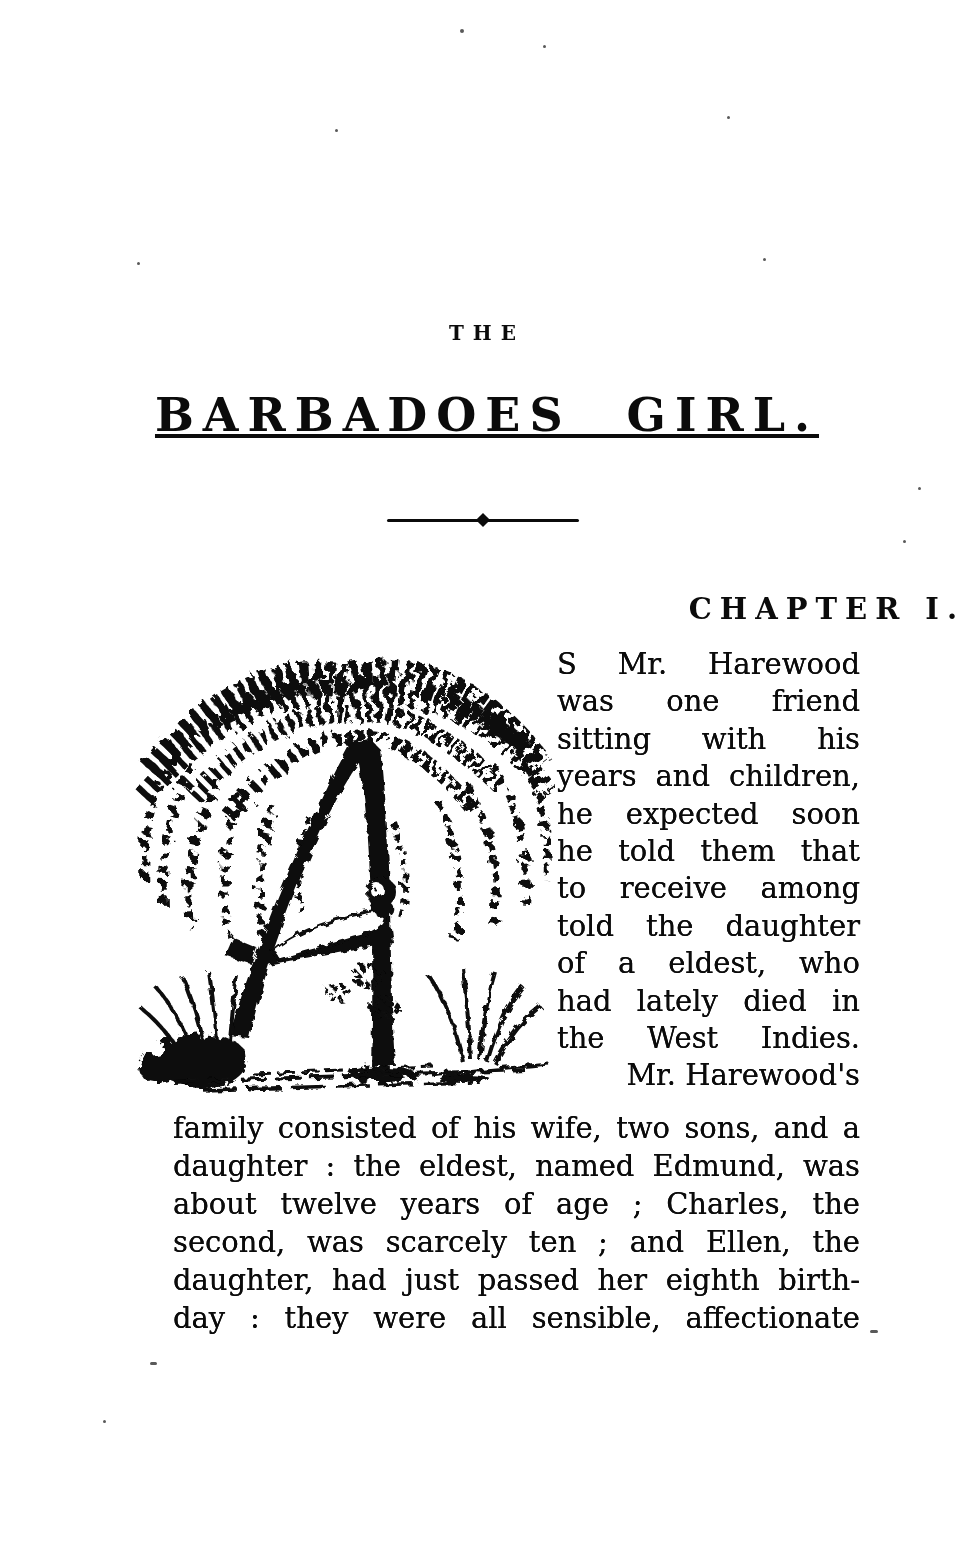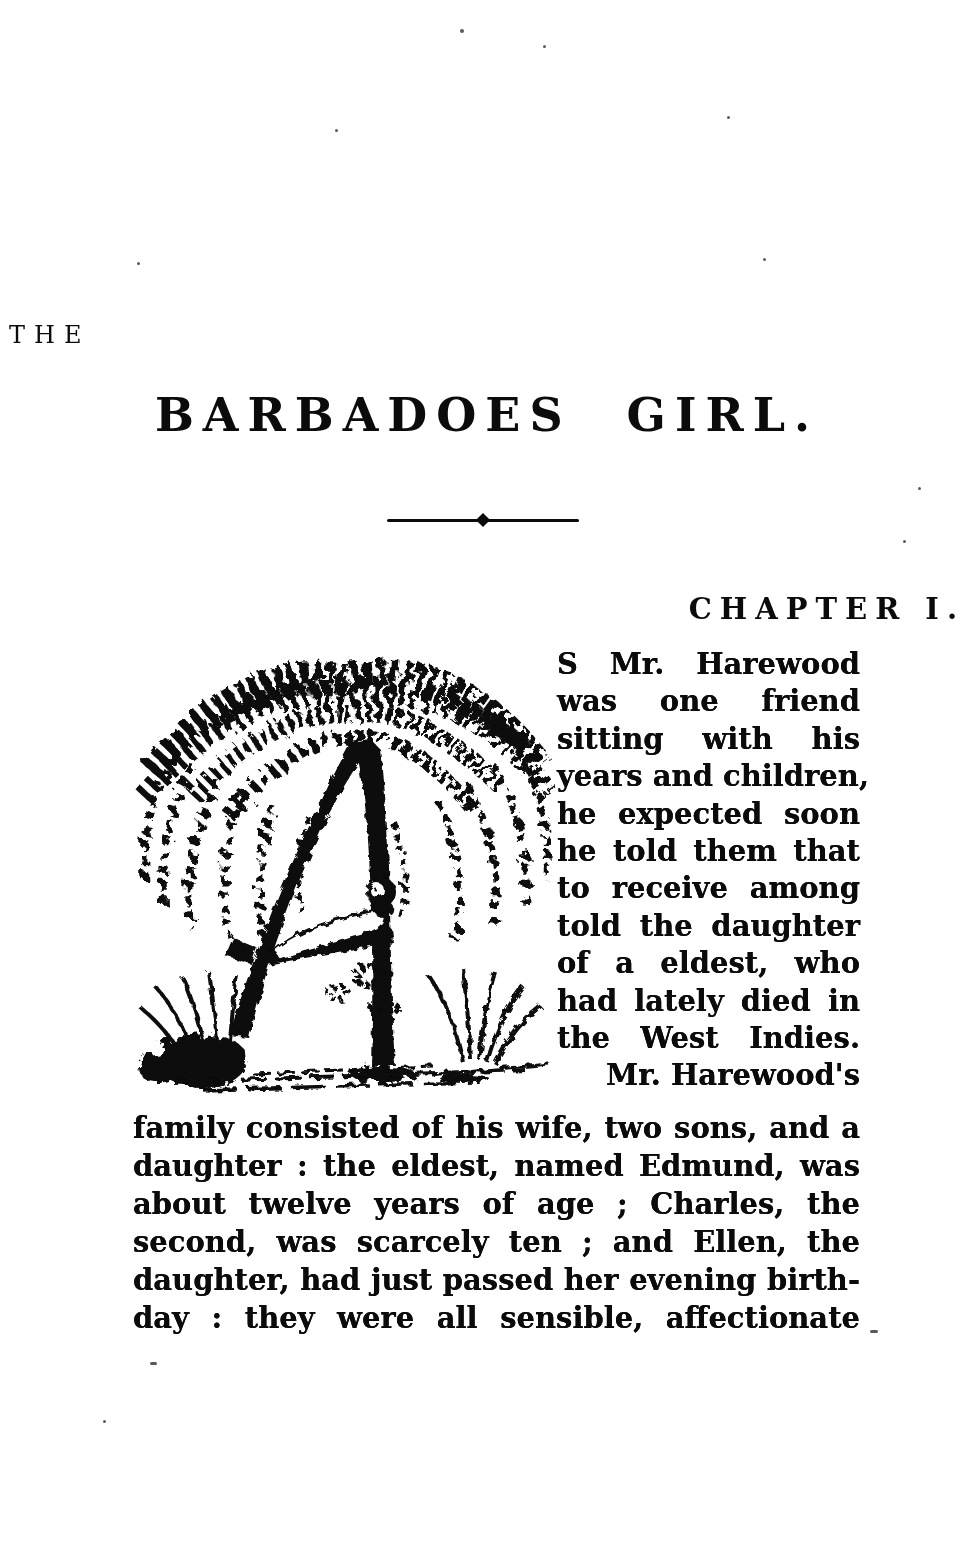--- a/index.html
+++ b/index.html
@@ -1,29 +1,29 @@
 <!DOCTYPE html>
 <html><head>
 <meta charset="utf-8">
 <style>
   html,body{margin:0;padding:0;}
   body{
     width:965px;height:1548px;position:relative;overflow:hidden;
     background:#ffffff;color:#0b0b0b;
     font-family:"DejaVu Serif", serif;
   }
-  .abs{position:absolute;font-weight:bold;}
+  .abs{position:absolute;}
   
   .pretitle{
-    top:321px;left:0;right:0;text-align:left;
-    font-size:24px;font-weight:normal;letter-spacing:9px;text-indent:9px;
+    top:321px;left:0;right:0;text-align:center;
+    font-size:20px;font-weight:bold;letter-spacing:9px;text-indent:9px;
   }
   .title{
     top:388px;left:0;right:0;text-align:center;
-    font-size:46px;font-weight:bold;letter-spacing:9px;word-spacing:30px;text-indent:9px;
+    font-size:46px;font-weight:bold;letter-spacing:9px;word-spacing:30px;text-indent:9px;text-decoration:underline;
   }
   .rule{
     top:514px;left:50%;transform:translateX(-50%);
     width:192px;height:12px;
   }
   .rule .line{position:absolute;top:5px;left:0;width:100%;height:3px;background:#0b0b0b;border-radius:2px;}
   .rule .diamond{
     position:absolute;top:1px;left:50%;width:10px;height:10px;
     transform:translateX(-50%) rotate(45deg);background:#0b0b0b;
   }
@@ -37,21 +37,21 @@
     font-size:29px;text-shadow:0 0 .5px currentColor;
   }
   .row{display:flex;}
   .illustration{width:424px;height:449px;flex:0 0 424px;}
   .col{flex:1;min-width:0;}
   .col .line{
     height:37.4px;line-height:37.4px;
     text-align:justify;text-align-last:justify;white-space:nowrap;
   }
   .col .line.indent{text-align-last:right;}
-  .fulltext{margin-top:14px;}
+  .fulltext{margin-top:14px;margin-left:40px;}
   .fulltext .line{
     height:38px;line-height:38px;
     text-align:justify;text-align-last:justify;white-space:nowrap;
   }
   
   .speck{position:absolute;background:#222;border-radius:50%;opacity:.75;}
 </style>
 </head>
 <body>
 
@@ -165,21 +165,21 @@
       <div class="line">the West Indies.</div>
       <div class="line indent">Mr. Harewood's</div>
     </div>
   </div>
 
   <div class="fulltext">
     <div class="line">family consisted of his wife, two sons, and a</div>
     <div class="line">daughter : the eldest, named Edmund, was</div>
     <div class="line">about twelve years of age ; Charles, the</div>
     <div class="line">second, was scarcely ten ; and Ellen, the</div>
-    <div class="line">daughter, had just passed her evening birth-</div>
+    <div class="line">daughter, had just passed her eighth birth-</div>
     <div class="line">day : they were all sensible, affectionate</div>
   </div>
 </div>
 
 <div>
   <div class="speck" style="left:460px;top:29px;width:4px;height:4px;"></div>
   <div class="speck" style="left:543px;top:45px;width:3px;height:3px;"></div>
   <div class="speck" style="left:335px;top:129px;width:3px;height:3px;"></div>
   <div class="speck" style="left:727px;top:116px;width:3px;height:3px;"></div>
   <div class="speck" style="left:137px;top:262px;width:3px;height:3px;"></div>

